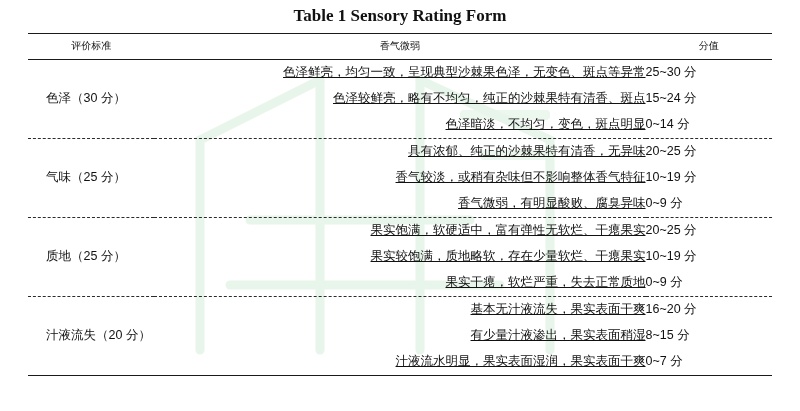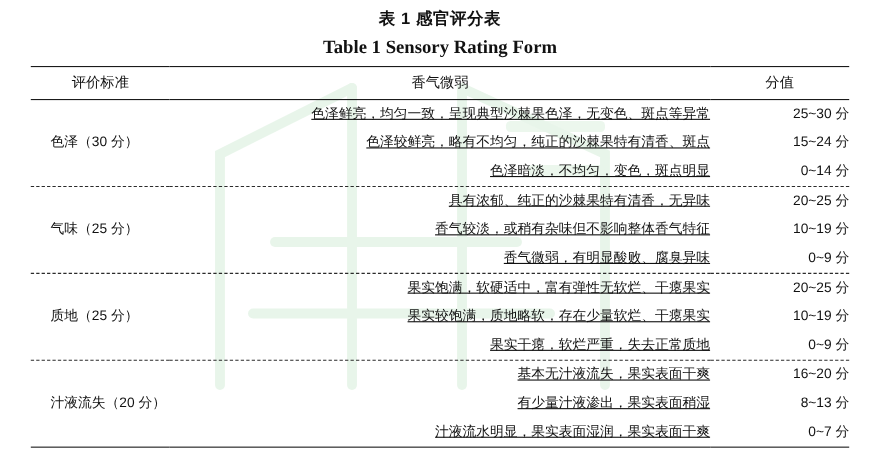--- a/index.html
+++ b/index.html
@@ -50,21 +50,21 @@
   table.rating {
     width: 100%;
     border-collapse: collapse;
     font-size: 12.5px;
     table-layout: fixed;
   }
   table.rating thead th {
     font-weight: normal;
     padding: 5px 0 6px 0;
     text-align: center;
-    font-size: 13px;
+    font-size: 10px;
     font-family: "Liberation Sans", "DejaVu Sans", sans-serif;
   }
   .rule-top { border-top: 1.6px solid #1a1a1a; }
   .rule-head-bottom { border-bottom: 1.1px solid #1a1a1a; }
   .rule-bottom { border-bottom: 1.6px solid #1a1a1a; }
   tbody tr td {
     padding: 4px 0 5px 0;
     vertical-align: middle;
     font-family: "Liberation Sans", "DejaVu Sans", sans-serif;
   }
@@ -78,21 +78,21 @@
     white-space: nowrap;
     margin-top: 40px;
   }
   td.c-quality {
     width: 66%;
     text-align: right;
     text-decoration: underline;
   }
   td.c-score {
     width: 17%;
-    text-align: right;
+    text-align: left;
     white-space: nowrap;
   }
   th.h-criterion { width: 17%; }
   th.h-quality { width: 66%; }
   th.h-score { width: 17%; }
 </style>
 </head>
 <body>
 
 <svg class="watermark" viewBox="0 0 560 380" xmlns="http://www.w3.org/2000/svg">
@@ -105,21 +105,20 @@
     <path d="M110 265 L380 265"></path>
   </g>
   <g fill="#bfe3c4" opacity="0.85">
     <rect x="340" y="90" width="90" height="10" rx="4"></rect>
     <rect x="360" y="130" width="70" height="10" rx="4"></rect>
   </g>
 </svg>
 
 <div class="page">
 
-  <div class="title-cn">表 1 感官评分表</div>
   <div class="title-en">Table 1 Sensory Rating Form</div>
 
   <table class="rating">
     <thead>
       <tr class="rule-top rule-head-bottom">
         <th class="h-criterion">评价标准</th>
         <th class="h-quality">香气微弱</th>
         <th class="h-score">分值</th>
       </tr>
     </thead>
@@ -167,21 +166,21 @@
         <td class="c-score">0~9 分</td>
       </tr>
 
       <tr class="group-sep">
         <td class="c-criterion" rowspan="3">汁液流失（20 分）</td>
         <td class="c-quality">基本无汁液流失，果实表面干爽</td>
         <td class="c-score">16~20 分</td>
       </tr>
       <tr>
         <td class="c-quality">有少量汁液渗出，果实表面稍湿</td>
-        <td class="c-score">8~13 分</td>
+        <td class="c-score">8~15 分</td>
       </tr>
       <tr class="rule-bottom">
         <td class="c-quality">汁液流水明显，果实表面湿润，果实表面干爽</td>
         <td class="c-score">0~7 分</td>
       </tr>
 
     </tbody>
   </table>
 </div>
 

